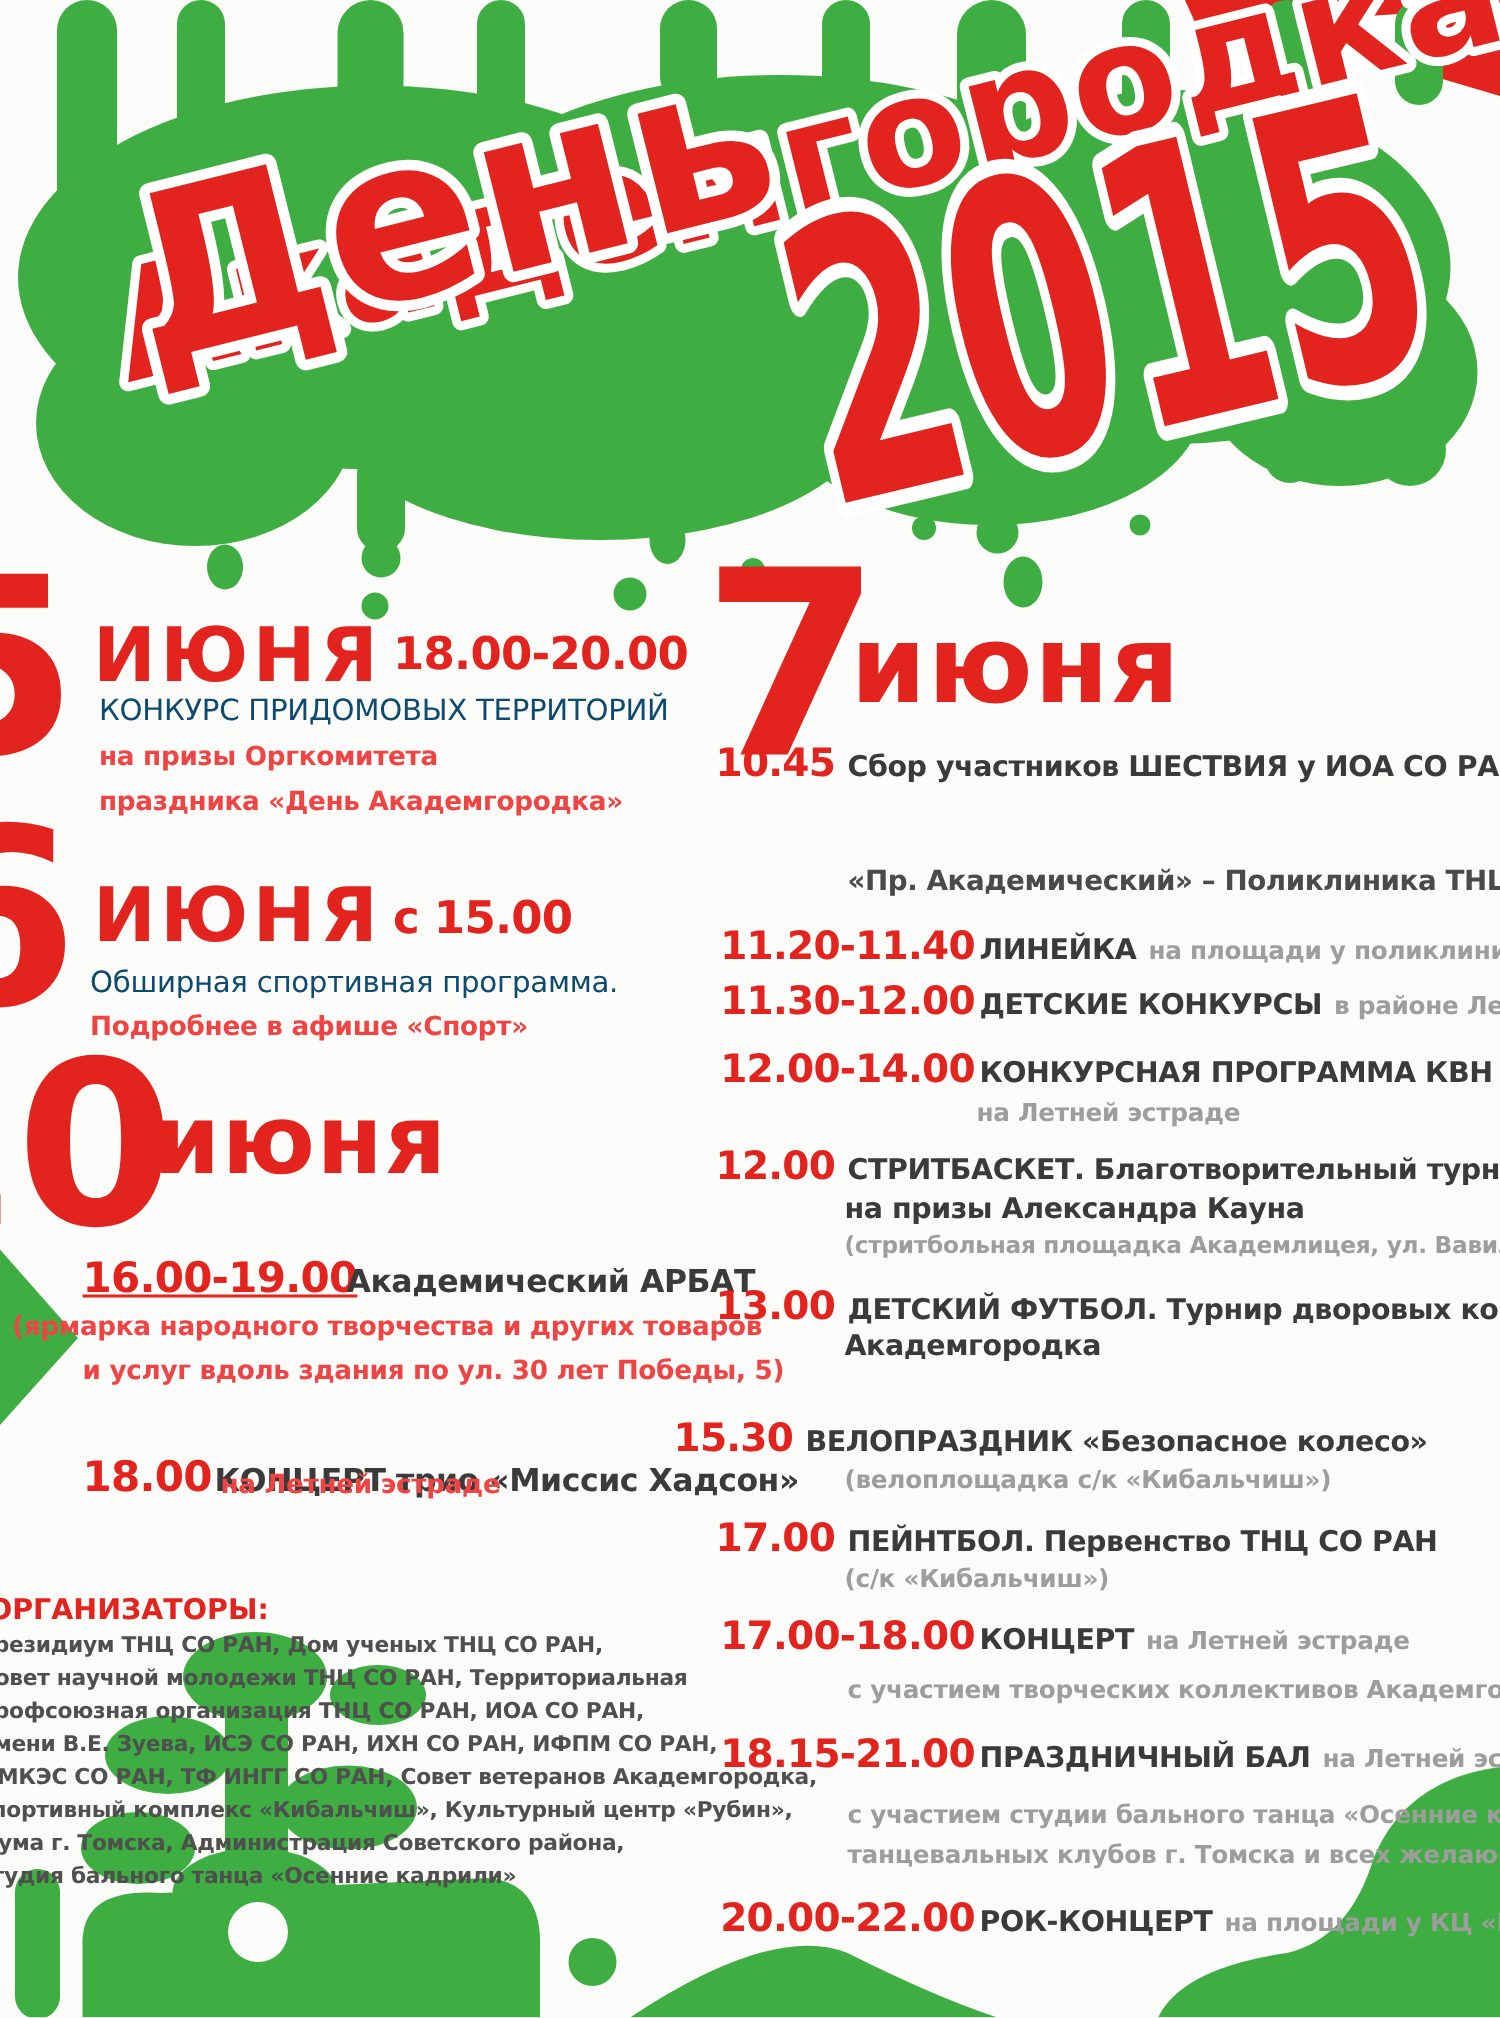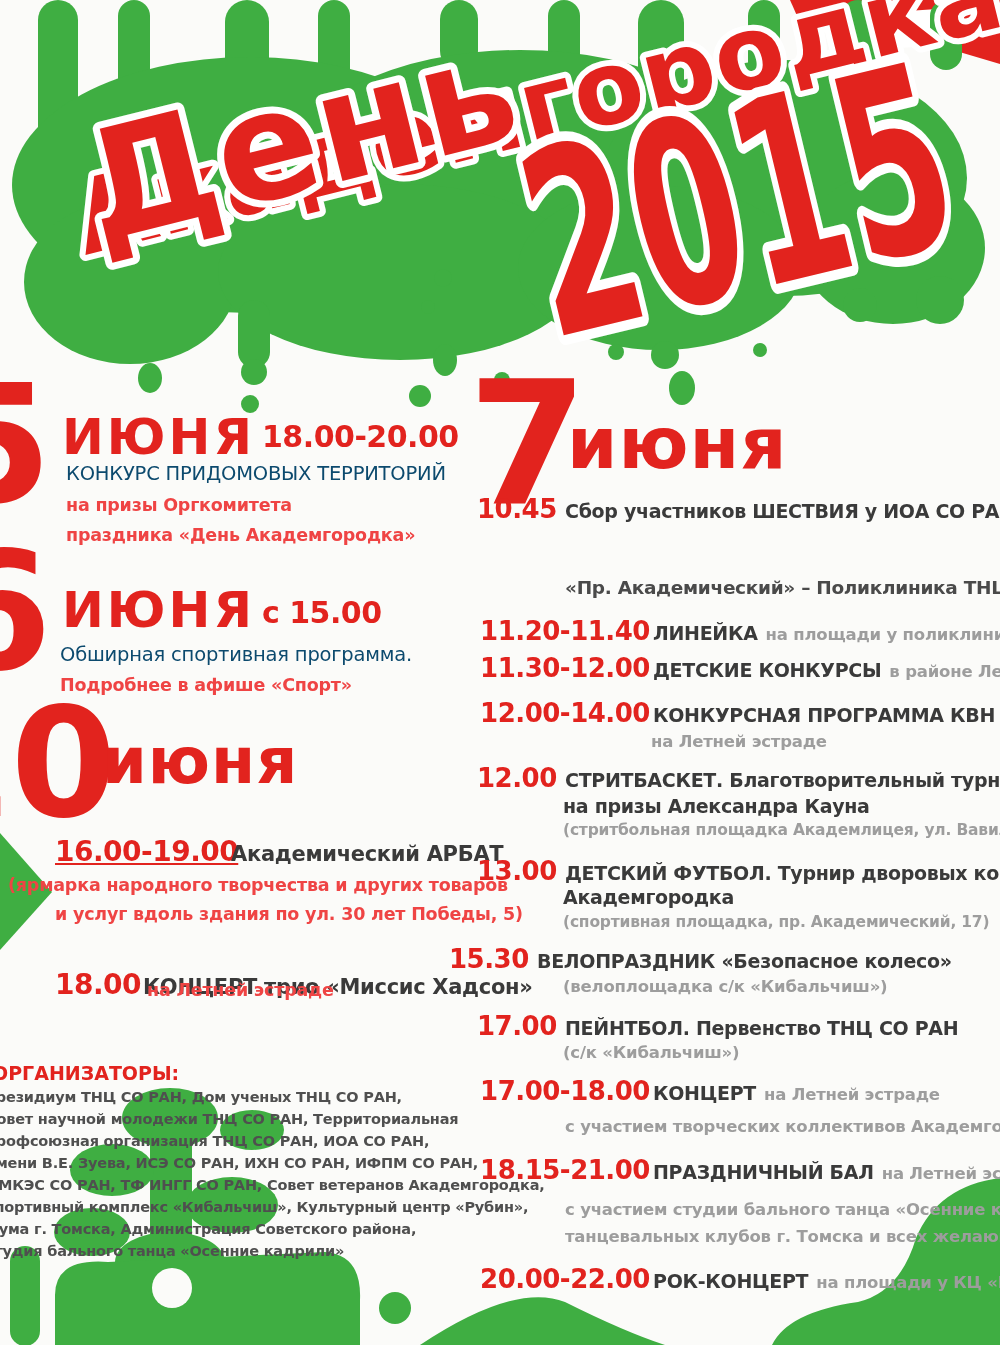--- a/index.html
+++ b/index.html
@@ -164,21 +164,20 @@
   <div class="abs" style="left:477px;top:765px;">
     <span class="time t1">12.00</span><span class="ttl">СТРИТБАСКЕТ. Благотворительный турнир</span>
   </div>
   <div class="abs ttl2" style="left:563px;top:797px;">на призы Александра Кауна</div>
   <div class="abs note" style="left:563px;top:823px;font-size:15.5px;">(стритбольная площадка Академлицея, ул. Вавилова, 8)</div>
 
   <div class="abs" style="left:477px;top:858px;">
     <span class="time t1">13.00</span><span class="ttl">ДЕТСКИЙ ФУТБОЛ. Турнир дворовых команд</span>
   </div>
   <div class="abs ttl2" style="left:563px;top:888px;">Академгородка</div>
-  <div class="abs note" style="left:563px;top:915px;font-size:15.5px;">(спортивная площадка, пр. Академический, 17)</div>
 
   <div class="abs" style="left:449px;top:946px;">
     <span class="time t1">15.30</span><span class="ttl">ВЕЛОПРАЗДНИК «Безопасное колесо»</span>
   </div>
   <div class="abs note" style="left:563px;top:979px;">(велоплощадка с/к «Кибальчиш»)</div>
 
   <div class="abs" style="left:477px;top:1013px;">
     <span class="time t1">17.00</span><span class="ttl">ПЕЙНТБОЛ. Первенство ТНЦ СО РАН</span>
   </div>
   <div class="abs note" style="left:563px;top:1045px;">(с/к «Кибальчиш»)</div>

